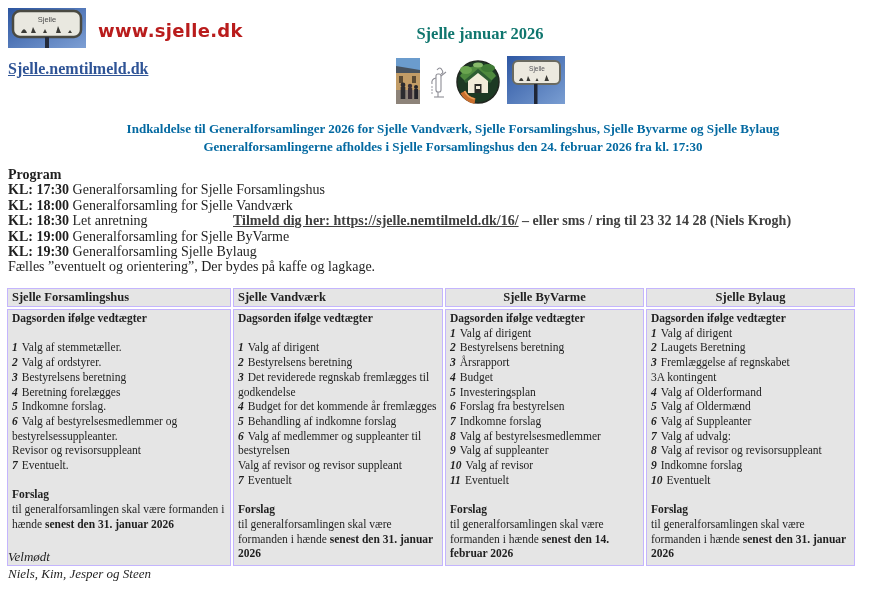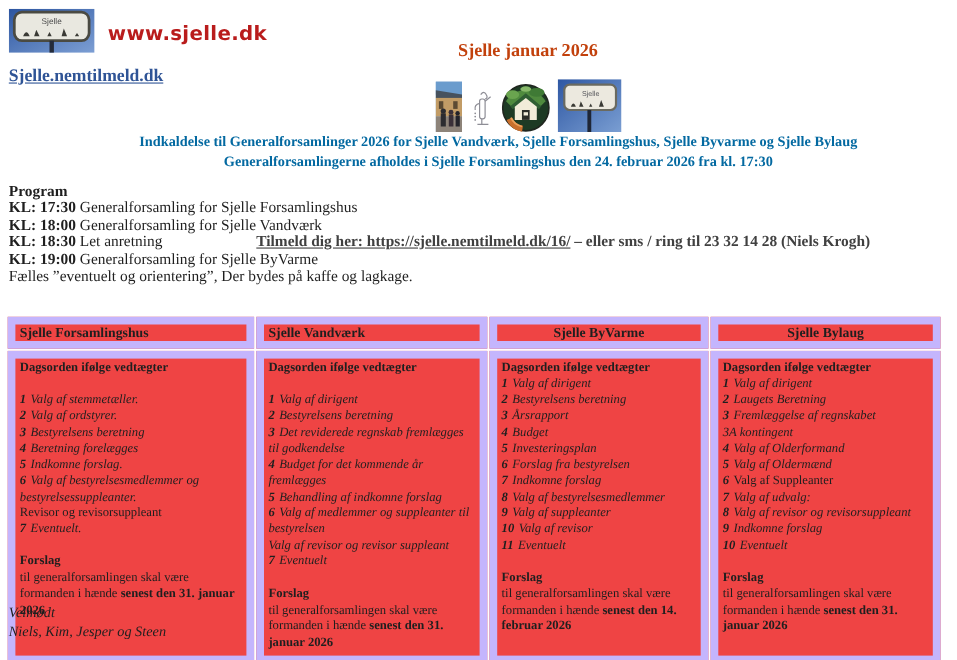--- a/index.html
+++ b/index.html
@@ -14,52 +14,52 @@
   .site-url {
     font-family:"DejaVu Sans","Liberation Sans",sans-serif;
     font-weight:bold; font-size:18px; color:#b91c1c; letter-spacing:.3px;
   }
   .signup-link {
     display:inline-block; margin-top:8px; cursor:pointer;
     font-weight:bold; font-size:16px; color:#2F5496; text-decoration:underline;
   }
   
   .topcenter { position:absolute; left:372px; top:20px; width:216px; text-align:center; }
-  .page-title { margin:16px; font-size:16.5px; font-weight:bold; color:#c2410c; }
+  .page-title { margin:4px; font-size:16.5px; font-weight:bold; color:#0f766e; }
   .icon-strip { margin-top:12px; display:flex; align-items:flex-end; justify-content:center; gap:7px; height:48px; }
   .icon-strip svg { display:block; }
   
   .intro {
     position:absolute; top:120px; left:36px; width:834px; text-align:center;
     font-weight:bold; font-size:13px; line-height:17.5px; color:#0369a1;
   }
   
   .program { position:absolute; top:167px; left:8px; font-size:14px; line-height:15.4px; }
   .program-title { font-weight:bold; }
   .p-time { font-weight:bold; }
   .p-left.with-link { display:inline-block; width:225px; }
   .p-link a, .p-link .suffix { color:#404040; font-weight:bold; }
   .p-link a { text-decoration:underline; cursor:pointer; }
   
   .agenda-table {
     position:absolute; top:286px; left:5px;
     border-collapse:separate; border-spacing:2px; table-layout:fixed;
   }
   .agenda-table th, .agenda-table td {
-    border:7px solid #c4b5fd; box-sizing:border-box; background:#ef4444;
+    border:1px solid #c4b5fd; box-sizing:border-box; background:#e5e5e5;
   }
   .agenda-table th { font-size:12.5px; font-weight:bold; padding:0 4px; height:19px; }
   .agenda-table td {
     vertical-align:top; padding:1px 4px 4px; height:228px;
     font-size:11.5px; line-height:14.7px;
   }
   .cell-title { font-weight:bold; }
   .gap { height:14.7px; }
   .agenda-item .num { font-style:italic; margin-right:4px; }
-  .it { font-style:italic; }
+  .it { }
   .forslag { margin-top:14.7px; }
   .forslag-title { font-weight:bold; }
   
   .page-footer { position:absolute; top:548px; left:8px; font-style:italic; font-size:13px; line-height:17.3px; }
   svg text { font-family:"Liberation Sans",sans-serif; }
 </style>
 </head>
 <body>
 
 <div class="topleft">
@@ -165,20 +165,23 @@
     <span class="p-left"><span class="p-time">KL: 17:30</span><span> Generalforsamling for Sjelle Forsamlingshus</span></span>
   </div>
       <div class="p-line">
     <span class="p-left"><span class="p-time">KL: 18:00</span><span> Generalforsamling for Sjelle Vandværk</span></span>
   </div>
       <div class="p-line">
     <span class="p-left with-link"><span class="p-time">KL: 18:30</span><span> Let anretning</span></span><span class="p-link"><a>Tilmeld dig her: https://sjelle.nemtilmeld.dk/16/</a><span class="suffix"> – eller sms / ring til 23 32 14 28 (Niels Krogh)</span></span>
   </div>
       <div class="p-line">
     <span class="p-left"><span class="p-time">KL: 19:00</span><span> Generalforsamling for Sjelle ByVarme</span></span>
+  </div>
+      <div class="p-line">
+    <span class="p-left"><span class="p-time">KL: 19:30</span><span> Generalforsamling Sjelle Bylaug</span></span>
   </div>
     </div>
   <div class="program-note">Fælles ”eventuelt og orientering”, Der bydes på kaffe og lagkage.</div>
 </div>
 
 <table class="agenda-table">
   <colgroup>
     <col style="width:224px">
       <col style="width:210px">
       <col style="width:199px">

